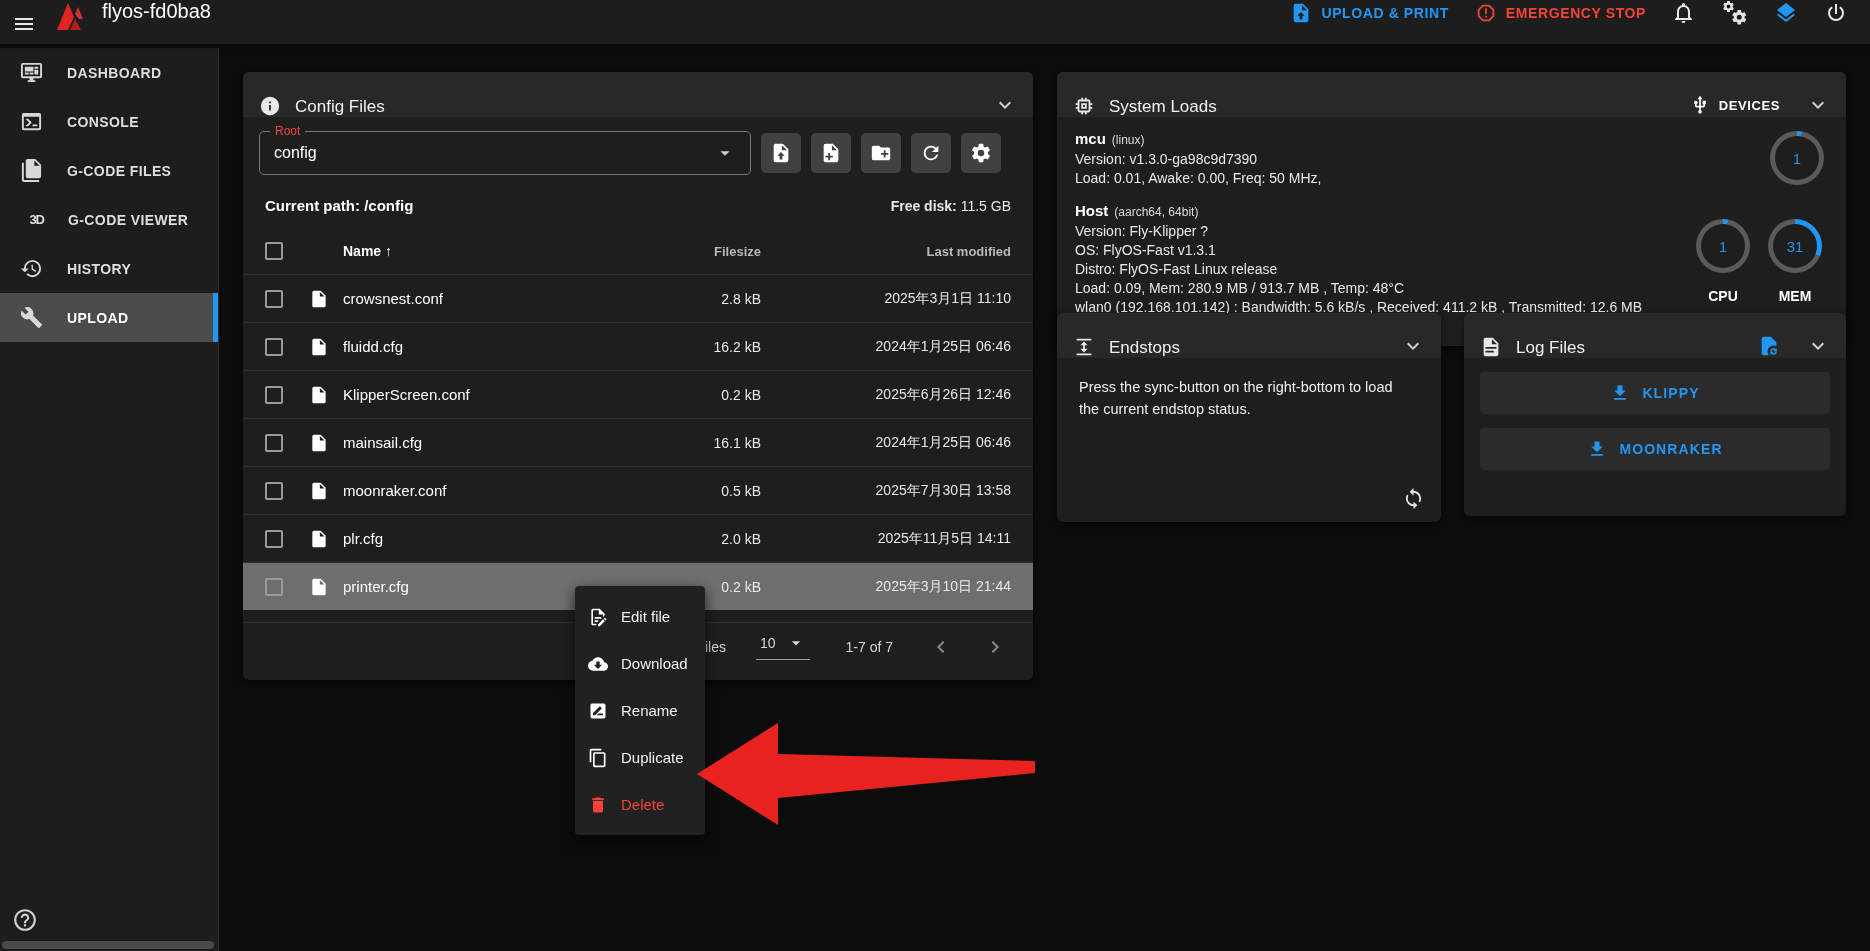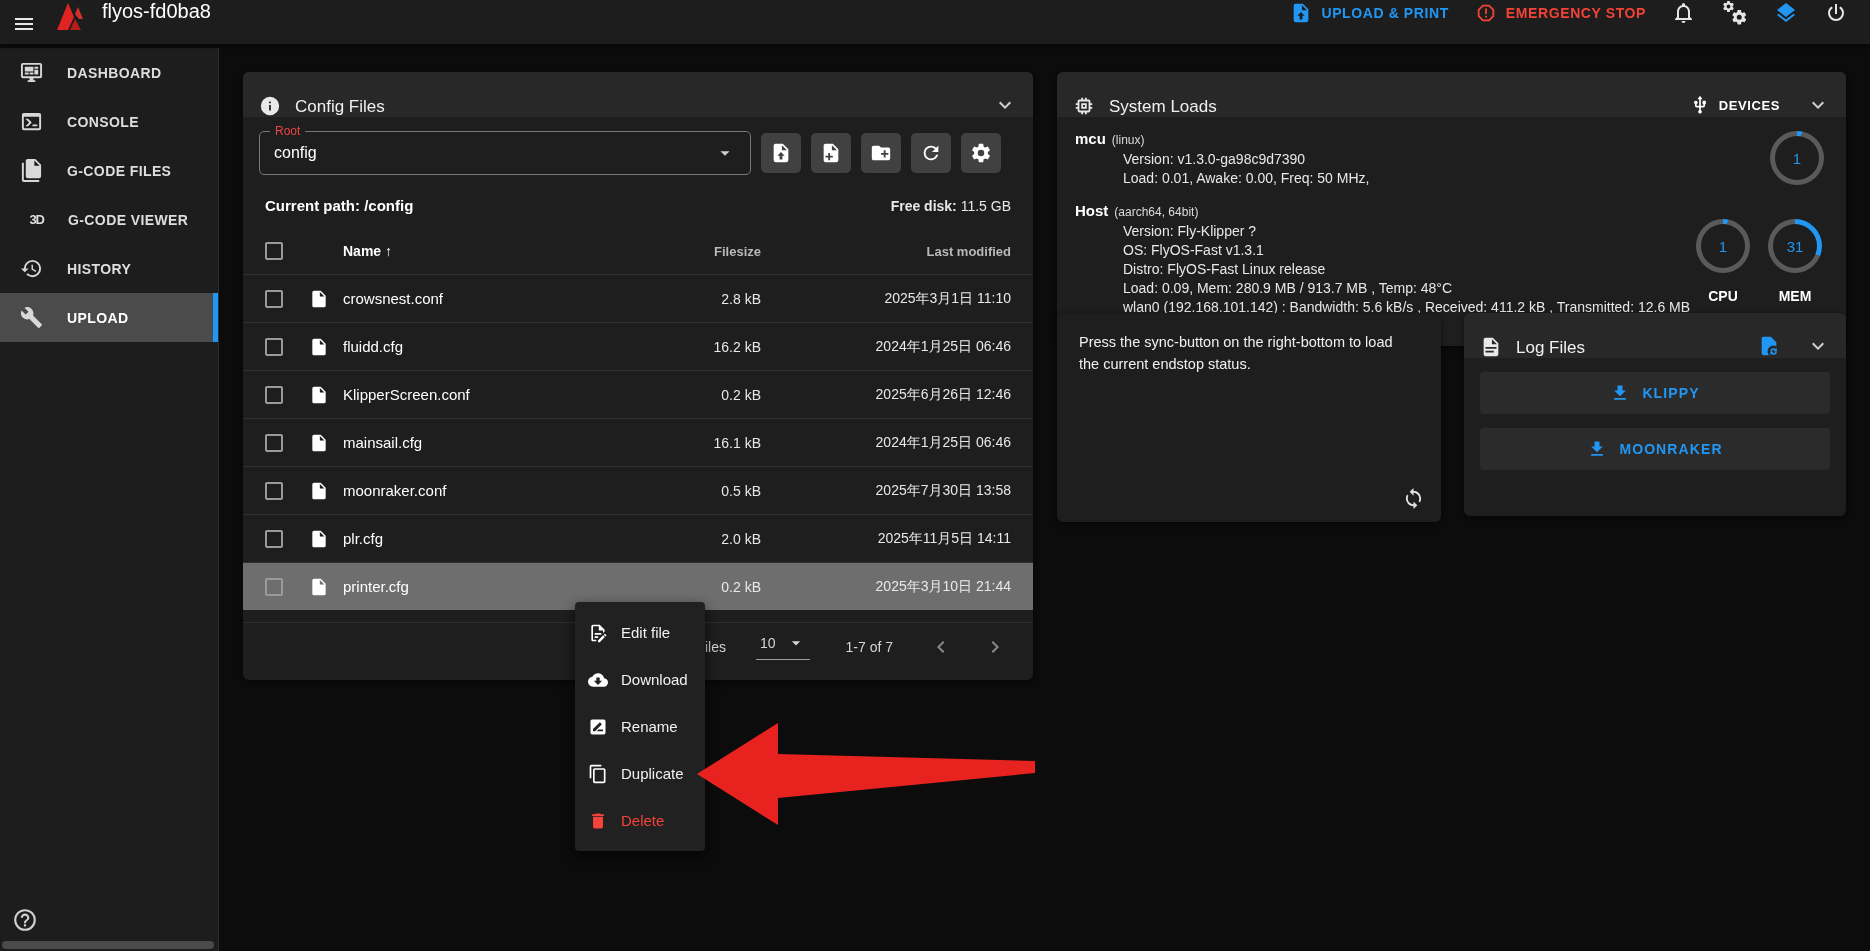--- a/index.html
+++ b/index.html
@@ -68,36 +68,36 @@
   .frow.selected { background:#6e6e6e; }
   .file-ic { color:#fff; }
 
   #cf-footer { display:flex; align-items:center; justify-content:flex-end; gap:30px; height:48px;
     border-top:1px solid #303030; margin-top:12px; padding-right:26px; font-size:14px; color:#d6d6d6; }
   #per-page { display:flex; align-items:center; gap:10px; border-bottom:1px solid #9e9e9e; padding:0 4px 6px 4px; cursor:pointer; }
   .pg-chev { color:#8a8a8a; cursor:pointer; display:flex; }
   #pg-range { margin:0 6px; }
 
   
-  #context-menu { position:absolute; left:575px; top:602px; width:130px; background:#212121; border-radius:4px;
+  #context-menu { position:absolute; left:575px; top:586px; width:130px; background:#212121; border-radius:4px;
     box-shadow:0 5px 14px rgba(0,0,0,.7); padding:7px 0; z-index:40; }
   .menu-item { height:47px; display:flex; align-items:center; gap:13px; padding:0 13px; font-size:15px;
     color:#f0f0f0; cursor:pointer; white-space:nowrap; }
   .menu-item .ic { color:#fff; }
   .menu-item.danger { color:#f4433a; } .menu-item.danger .ic { color:#f4433a; }
 
   
   #red-arrow { position:absolute; left:690px; top:712px; z-index:50; pointer-events:none; }
 
   
   #system-panel { left:1057px; top:72px; width:789px; height:274px; }
   #sl-body { position:relative; padding:12px 18px; font-size:14px; line-height:19px; }
   .sl-name { font-weight:700; font-size:15px; color:#fff; }
   .sl-meta { font-size:12px; color:#dcdcdc; margin-left:6px; }
-  .sl-line { color:#e8e8e8; font-weight:500;margin-left:48px; }
+  .sl-line { color:#e8e8e8; font-weight:500; }
   #host-block { margin-top:13px; }
   .gauge { position:relative; width:54px; height:54px; border-radius:50%; display:flex; align-items:center; justify-content:center; }
   .gauge::before { content:""; position:absolute; inset:5px; border-radius:50%; background:#1e1e1e; }
   .gauge-value { position:relative; color:#2196f3; font-size:15px; font-weight:500; }
   .gauge-label { text-align:center; font-size:14px; font-weight:700; color:#fff; margin-top:14px; }
   #gauge-mcu { position:absolute; right:22px; top:14px; }
   #gauge-cpu-wrap { position:absolute; right:96px; top:102px; }
   #gauge-mem-wrap { position:absolute; right:24px; top:102px; }
 
   
@@ -550,20 +550,33 @@
     <div id="gauge-mem-wrap">
       <div class="gauge" style="background: conic-gradient(rgb(33, 150, 243) 31%, rgb(90, 90, 90) 0deg);">
         <span class="gauge-value">31</span>
       </div>
       <div class="gauge-label">MEM</div>
     </div>
   </div>
 </div>
 
 <div class="panel" id="endstops-panel">
+  <div class="panel-header">
+    <svg class="ic" width="22" height="22">
+        <use href="#i-expandv"></use>
+      </svg>
+    <span class="panel-title">Endstops</span>
+    <span class="ph-right">
+        <span class="chev">
+          <svg class="ic" width="24" height="24">
+            <use href="#i-chevdown"></use>
+          </svg>
+        </span>
+      </span>
+  </div>
   <div id="es-text">Press the sync-button on the right-bottom to load the current endstop status.</div>
   <div id="es-sync"><svg class="ic" width="23" height="23">
         <use href="#i-sync"></use>
       </svg></div>
 </div>
 
 <div class="panel" id="logs-panel">
   <div class="panel-header">
     <svg class="ic" width="22" height="22">
         <use href="#i-filedoc"></use>

